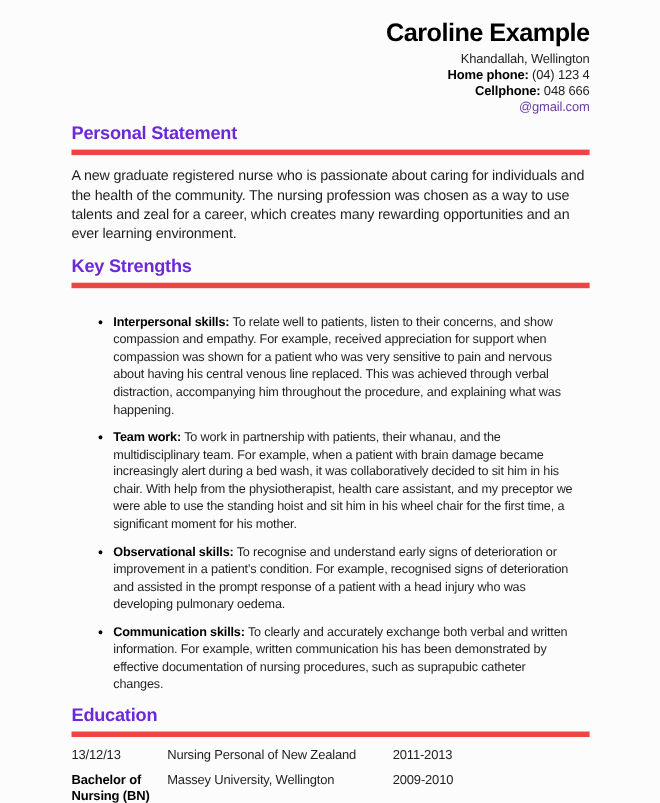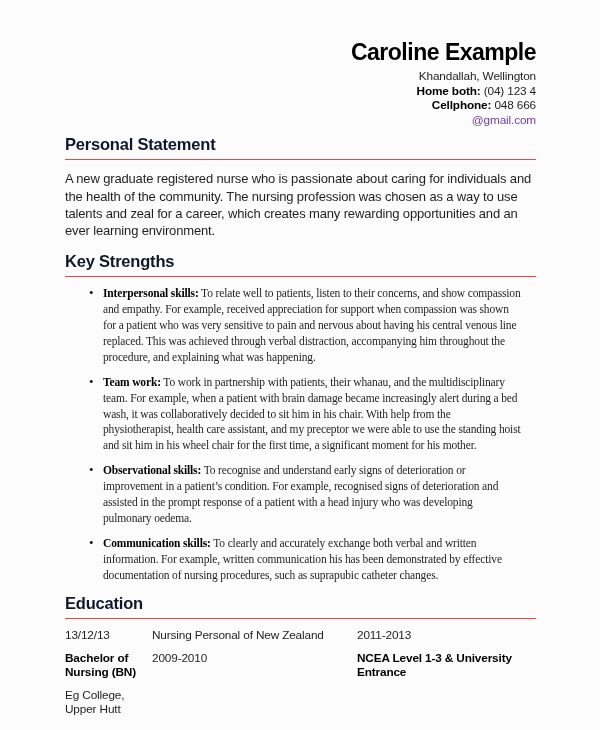--- a/index.html
+++ b/index.html
@@ -6,55 +6,55 @@
   html, body { margin: 0; padding: 0; }
   body {
     width: 600px; height: 730px;
     background: #fcfcfc;
     font-family: "Liberation Sans", sans-serif;
     color: #1f1f1f;
     overflow: hidden;
   }
   .page {
     width: 600px; height: 730px;
-    padding: 39px 64px 0 65px;
+    padding: 16px 64px 0 65px;
   }
 
   
   .header { text-align: right; margin-bottom: 7px; }
   .person-name {
     margin: 0 0 4px 0;
     font-size: 23px; line-height: 26px;
     letter-spacing: -0.5px;
     font-weight: bold; color: #000;
   }
   .contact-line { font-size: 11.8px; line-height: 14.6px; letter-spacing: -0.15px; }
   .contact-line b { color: #000; }
   .email-link { cursor: pointer; }
 
   
   .section-title {
     margin: 0;
     font-size: 16.5px; line-height: 21px;
     letter-spacing: -0.2px;
-    font-weight: bold; color: #0f172a;
+    font-weight: bold; color: #6d28d9;
     padding-bottom: 4px;
-    border-bottom: 1px solid #ef4444;
+    border-bottom: 5px solid #ef4444;
   }
   .sec-ks { margin-top: 12px; }
   .sec-edu { margin-top: 6px; }
 
   .statement {
     margin: 10px 0 8px 0;
     font-size: 13px; line-height: 17.2px;
     letter-spacing: -0.15px;
   }
 
   
-  .strengths-list { list-style: none; margin: 9px 0 0 0; padding: 0; font-family: Liberation Serif, serif; }
+  .strengths-list { list-style: none; margin: 24px 0 0 0; padding: 0; }
   .strengths-list li {
     position: relative;
     padding: 0 14px 0 38px;
     margin-bottom: 9px;
     font-size: 11.5px; line-height: 15.9px;
     letter-spacing: -0.15px;
   }
   .strengths-list li::before {
     content: "\2022";
     position: absolute; left: 24px; top: -1px;
@@ -75,21 +75,21 @@
 </style>
 </head>
 <body>
 
 <div class="page">
 
   <header class="header">
     <h1 class="person-name">Caroline Example</h1>
     <div class="contact-line">Khandallah, Wellington</div>
     <div class="contact-line">
-      <b>Home both:</b>
+      <b>Home phone:</b>
       <span>(04) 123 4</span>
     </div>
     <div class="contact-line">
       <b>Cellphone:</b>
       <span>048 666</span>
     </div>
     <div class="contact-line">
       <a class="email-link" id="email-link" style="color: rgb(107, 63, 160);">@gmail.com</a>
     </div>
   </header>
@@ -122,20 +122,21 @@
   </section>
 
   <section class="sec-edu">
     <h2 class="section-title">Education</h2>
     <div class="edu-table">
       <span class="edu-date">13/12/13</span>
       <span class="edu-inst">Nursing Personal of New Zealand</span>
 
       <span class="edu-date">2011-2013</span>
       <span class="edu-qual">Bachelor of Nursing (BN)</span>
+      <span class="edu-inst">Massey University, Wellington</span>
 
       <span class="edu-date">2009-2010</span>
       <span class="edu-qual">NCEA Level 1-3 &amp; University Entrance</span>
       <span class="edu-inst">Eg College, Upper Hutt</span>
     </div>
   </section>
 
 </div>
 
 </body></html>

